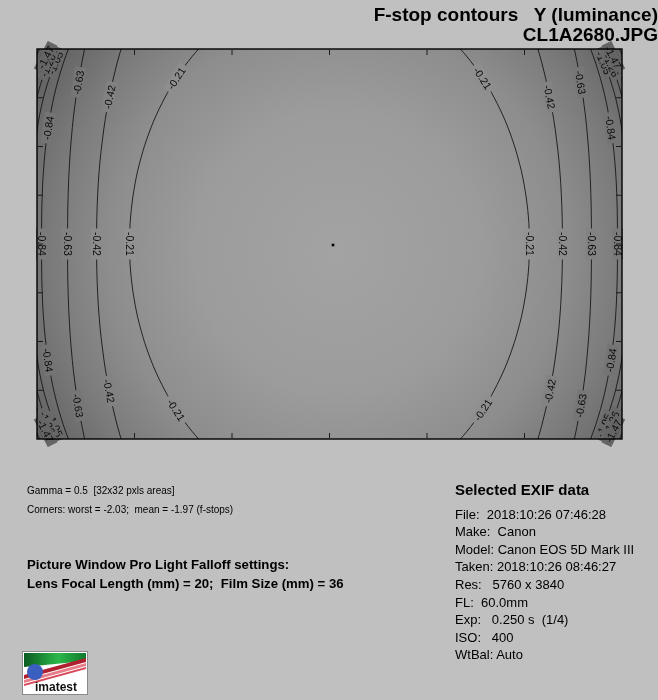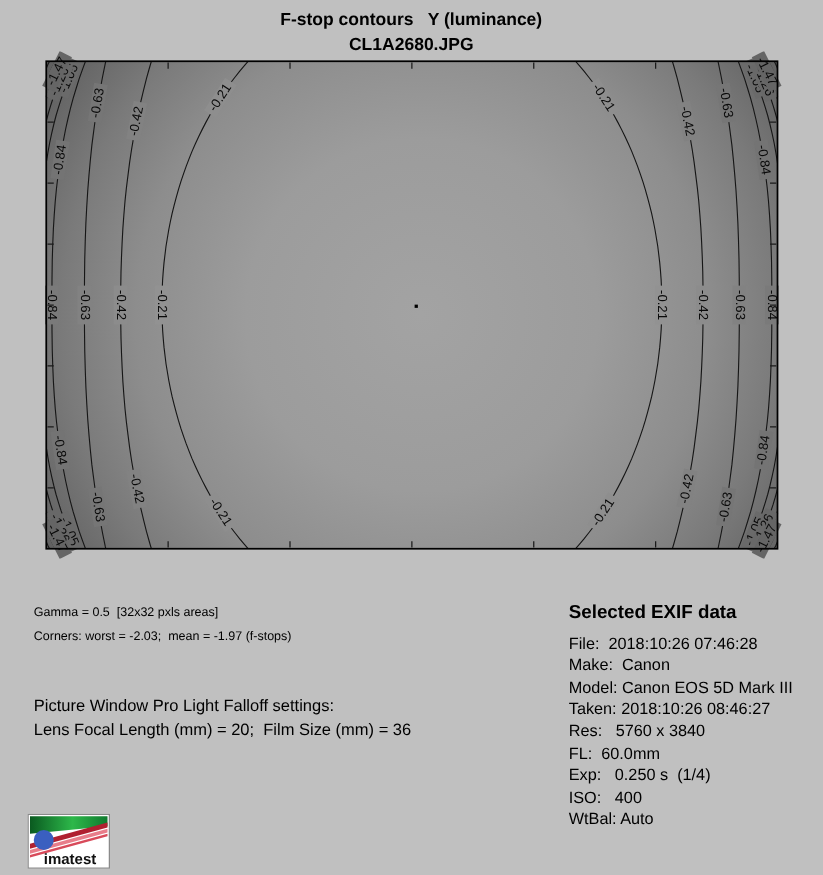--- a/index.html
+++ b/index.html
@@ -4,33 +4,33 @@
 <style>
   html,body{margin:0;padding:0;}
   body{
     width:658px;height:700px;position:relative;overflow:hidden;
     background:#c0c0c0;
     font-family:"Liberation Sans","DejaVu Sans",sans-serif;
     color:#000;
   }
   .pre{white-space:pre;}
   #title-block{
-    position:absolute;left:0;top:5px;width:658px;text-align:center;
-    font-weight:bold;font-size:14px;line-height:20px;
+    position:absolute;left:0;top:5px;width:658px;text-align:right;
+    font-weight:bold;font-size:19px;line-height:20px;
   }
   #plot-svg{position:absolute;left:29px;top:41px;}
   #contours path{fill:none;stroke:#161616;stroke-width:0.9;}
   #plot-border{fill:none;stroke:#000;stroke-width:1.4;}
   #ticks line{stroke:#1a1a1a;stroke-width:1;}
   #contour-labels text{
     font-family:"Liberation Sans","DejaVu Sans",sans-serif;
     font-size:10.5px;fill:#0a0a0a;text-anchor:middle;dominant-baseline:central;
   }
   #stats-block-1{position:absolute;left:27px;top:482px;font-size:10px;line-height:18.5px;}
-  #stats-block-2{position:absolute;left:27px;top:556px;font-size:13.2px;line-height:18.5px;}
+  #stats-block-2{position:absolute;left:27px;top:556px;font-size:13.2px;line-height:18.5px;font-weight:bold;}
   #exif-block{position:absolute;left:455px;top:481px;font-size:13px;line-height:17.6px;}
   #exif-header{font-size:15px;font-weight:bold;margin-bottom:7px;}
   #logo{position:absolute;left:22px;top:651px;}
 </style>
 </head>
 <body>
 
 <div id="title-block">
   <div class="pre">F-stop contours   Y (luminance)</div>
   <div class="pre">CL1A2680.JPG</div>

